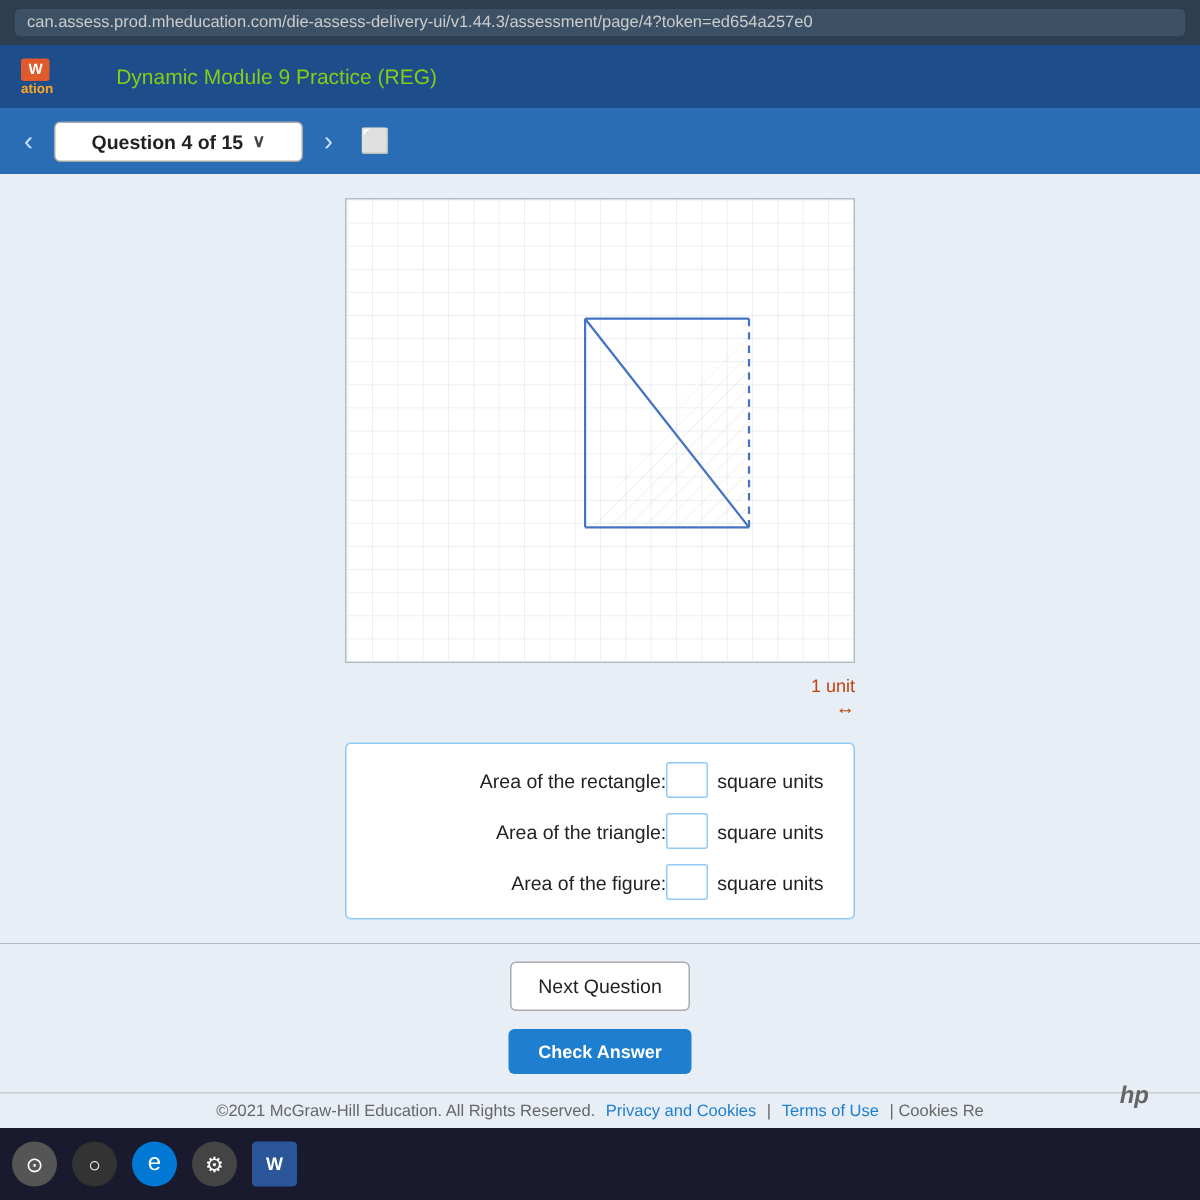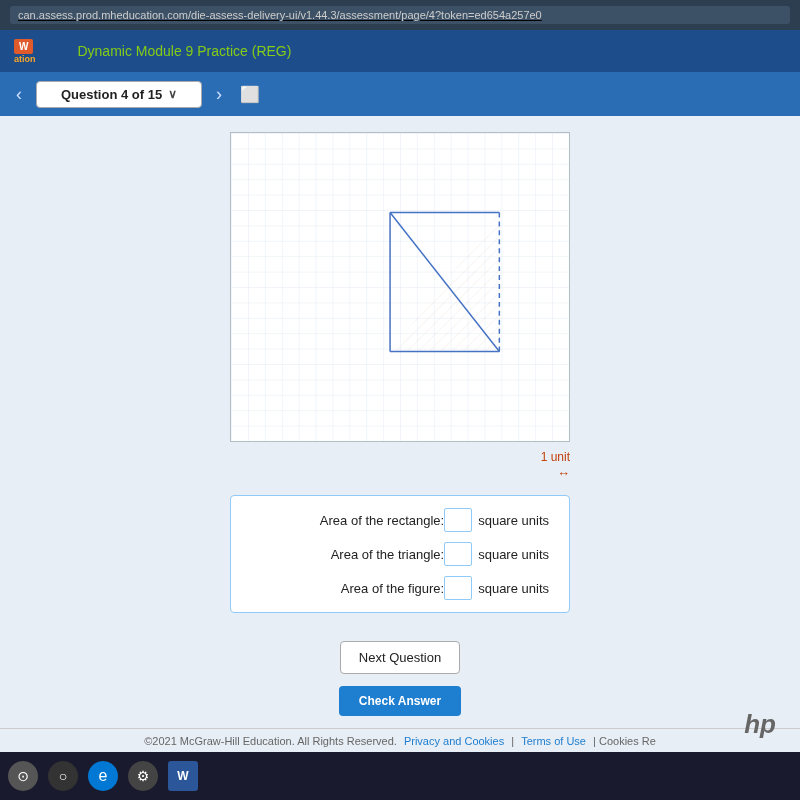--- a/index.html
+++ b/index.html
@@ -13,21 +13,20 @@
     }
 
     
     .browser-bar {
       background: #2c3e50;
       height: 24px;
       display: flex;
       align-items: center;
       padding: 15px 10px;
       gap: 8px;
-      text-decoration: underline;
     }
     .browser-url {
       background: #3d5166;
       color: #ccc;
       font-size: 11px;
       padding: 3px 8px;
       border-radius: 3px;
       flex: 1;
       white-space: nowrap;
       overflow: hidden;
@@ -249,23 +248,23 @@
     .taskbar-icon.search { background: #555; color: #fff; }
     .taskbar-icon.cortana { background: #333; color: #fff; }
     .taskbar-icon.edge { background: #0078d4; color: #fff; border-radius: 50%; }
     .taskbar-icon.settings { background: #444; color: #fff; }
     .taskbar-icon.word { background: #2b579a; color: #fff; border-radius: 3px; }
 
     
     .hp-logo {
       position: absolute;
       bottom: 60px;
-      right: 24px;
+      right: 34px;
       color: #666;
-      font-size: 26px;
+      font-size: 16px;
       font-weight: bold;
       font-style: italic;
     }
   </style>
 </head>
 <body>
 
 <div class="browser-bar">
   <div class="browser-url">can.assess.prod.mheducation.com/die-assess-delivery-ui/v1.44.3/assessment/page/4?token=ed654a257e0</div>
 </div>

